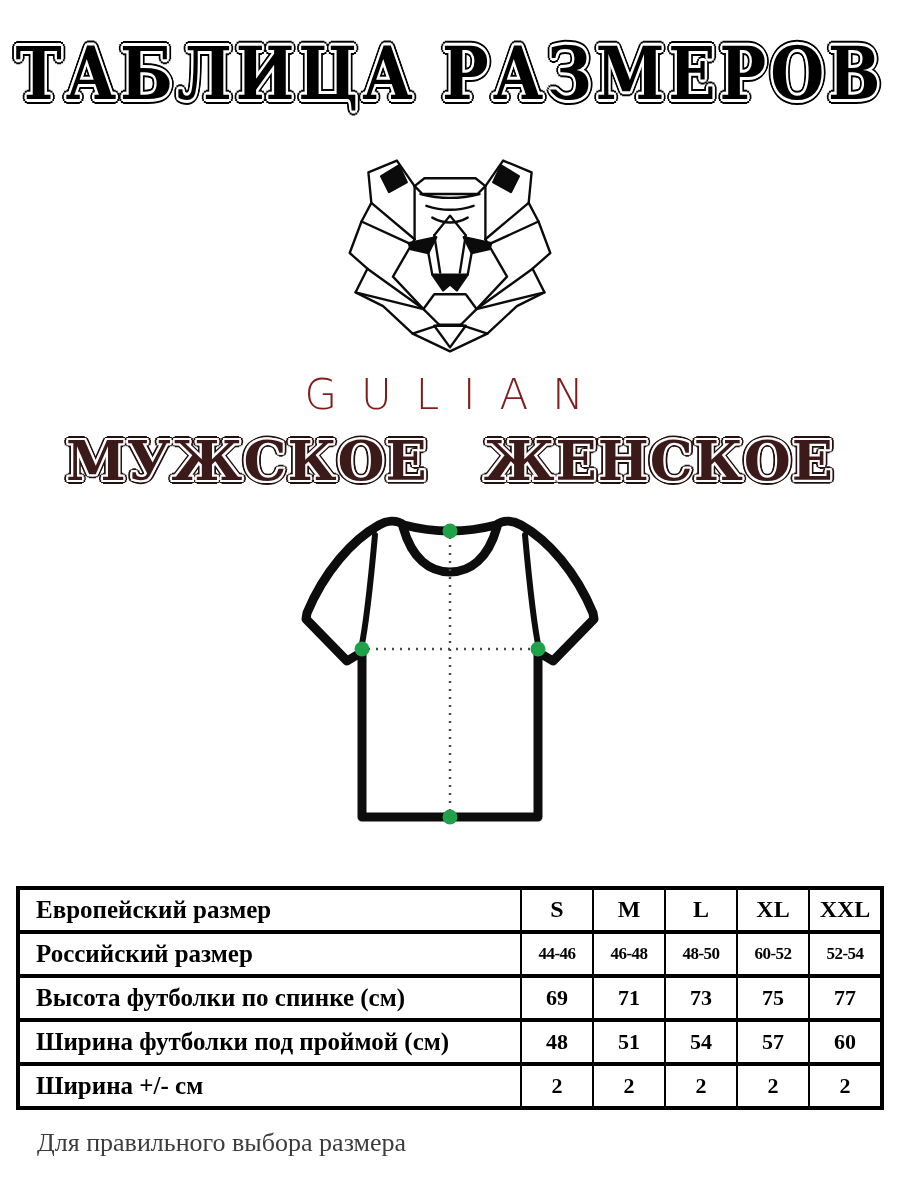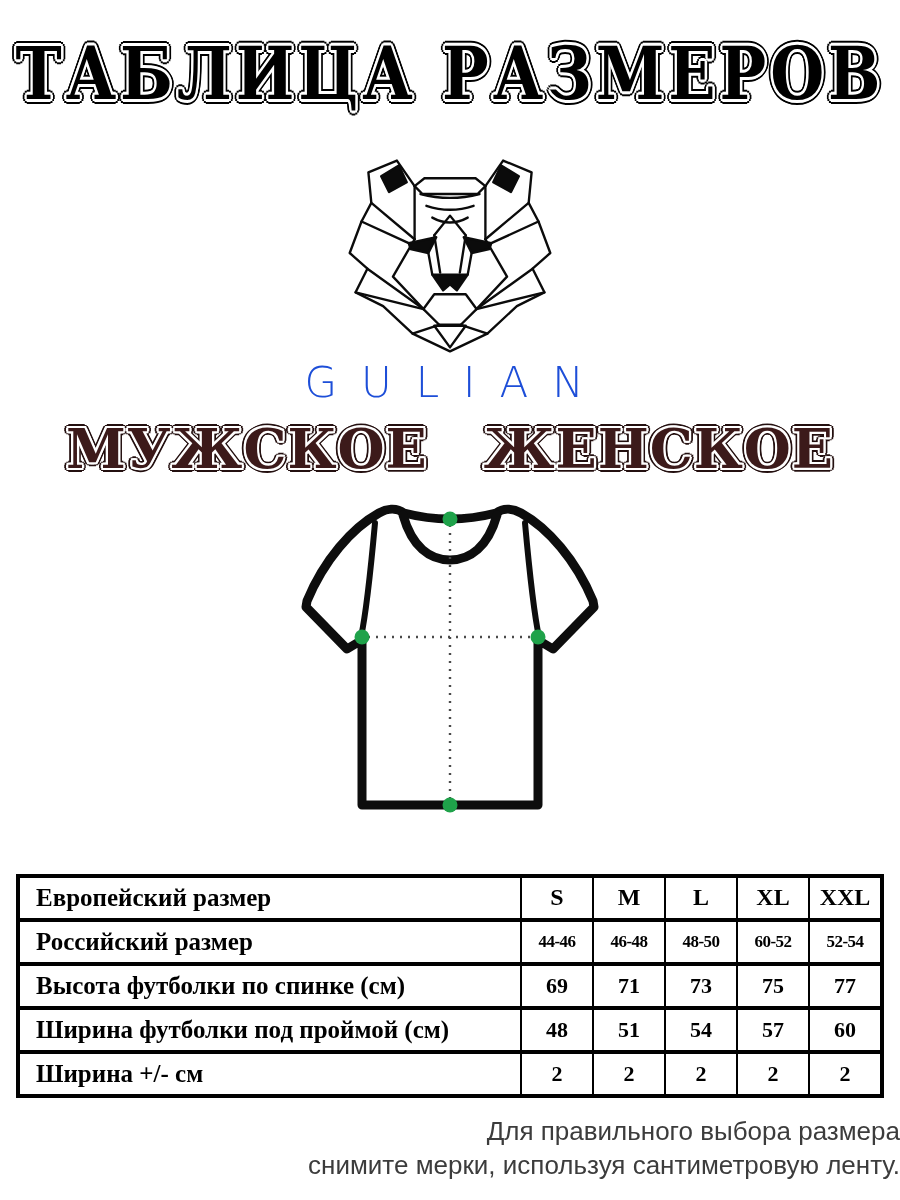--- a/index.html
+++ b/index.html
@@ -34,23 +34,23 @@
     transform-origin:center top;
   }
   .logo-wrap{text-align:center;margin-top:16px;}
   .tiger-svg{display:block;margin:0 auto;}
   .brand{
     font-family:"DejaVu Sans",sans-serif;
     font-weight:100;
     font-size:42px;
     letter-spacing:24px;
     margin-left:12px;
-    color:#1d4ed8;
+    color:#7f1d1d;
     text-align:center;
-    margin-top:0px;
+    margin-top:12px;
   }
   .categories{
     display:flex;justify-content:center;gap:56px;margin-top:10px;
   }
   .cat{
     font-size:54px;
     letter-spacing:1px;
     color:var(--category-text);
     text-shadow:
       2.2px 0 0 #fff, 1.6px 1.6px 0 #fff, 0 2.2px 0 #fff, -1.6px 1.6px 0 #fff,
@@ -89,25 +89,26 @@
     text-align:center;
     font-weight:bold;
     font-size:24px;
   }
   tr.range-row td.val{font-size:17px;letter-spacing:-0.5px;}
   tr.num-row td.val{font-size:22px;}
   td.last{border-right:none;}
 
   .footer{
     margin-top:16px;
-    text-align:right;
-    font-family:Liberation Sans, sans-serif;
+    text-align:left;
+    font-family:Liberation Serif, serif;
     font-size:26px;
     line-height:1.32;
     color:var(--footer-text);
+    margin-left:37px;
   }
 </style>
 </head>
 <body>
 
 <div class="page">
 
   <h1 class="collegiate title">ТАБЛИЦА РАЗМЕРОВ</h1>
 
   <div class="logo-wrap">
@@ -224,16 +225,15 @@
         <td class="val">2</td>
         <td class="val">2</td>
         <td class="val">2</td>
         <td class="val last">2</td>
       </tr>
     </tbody>
   </table>
 
   <div class="footer">
     <div>Для правильного выбора размера</div>
-    <div>снимите мерки, используя сантиметровую ленту.</div>
   </div>
 
 </div>
 
 </body></html>

